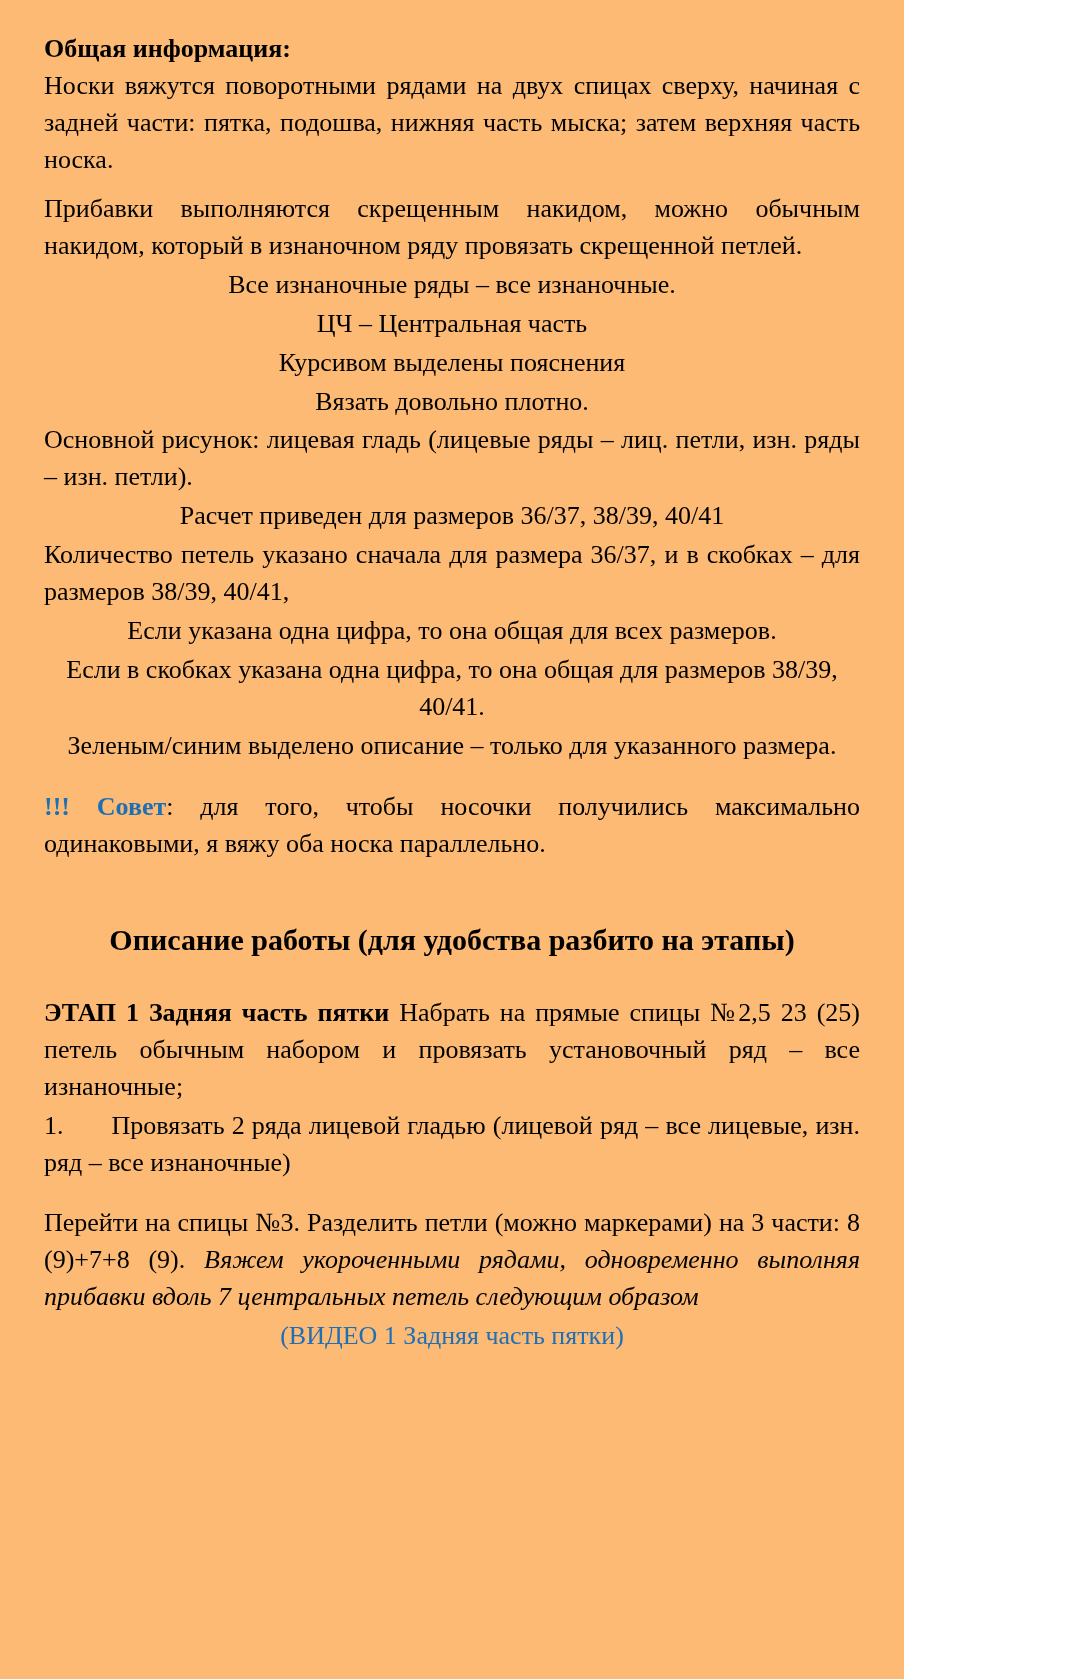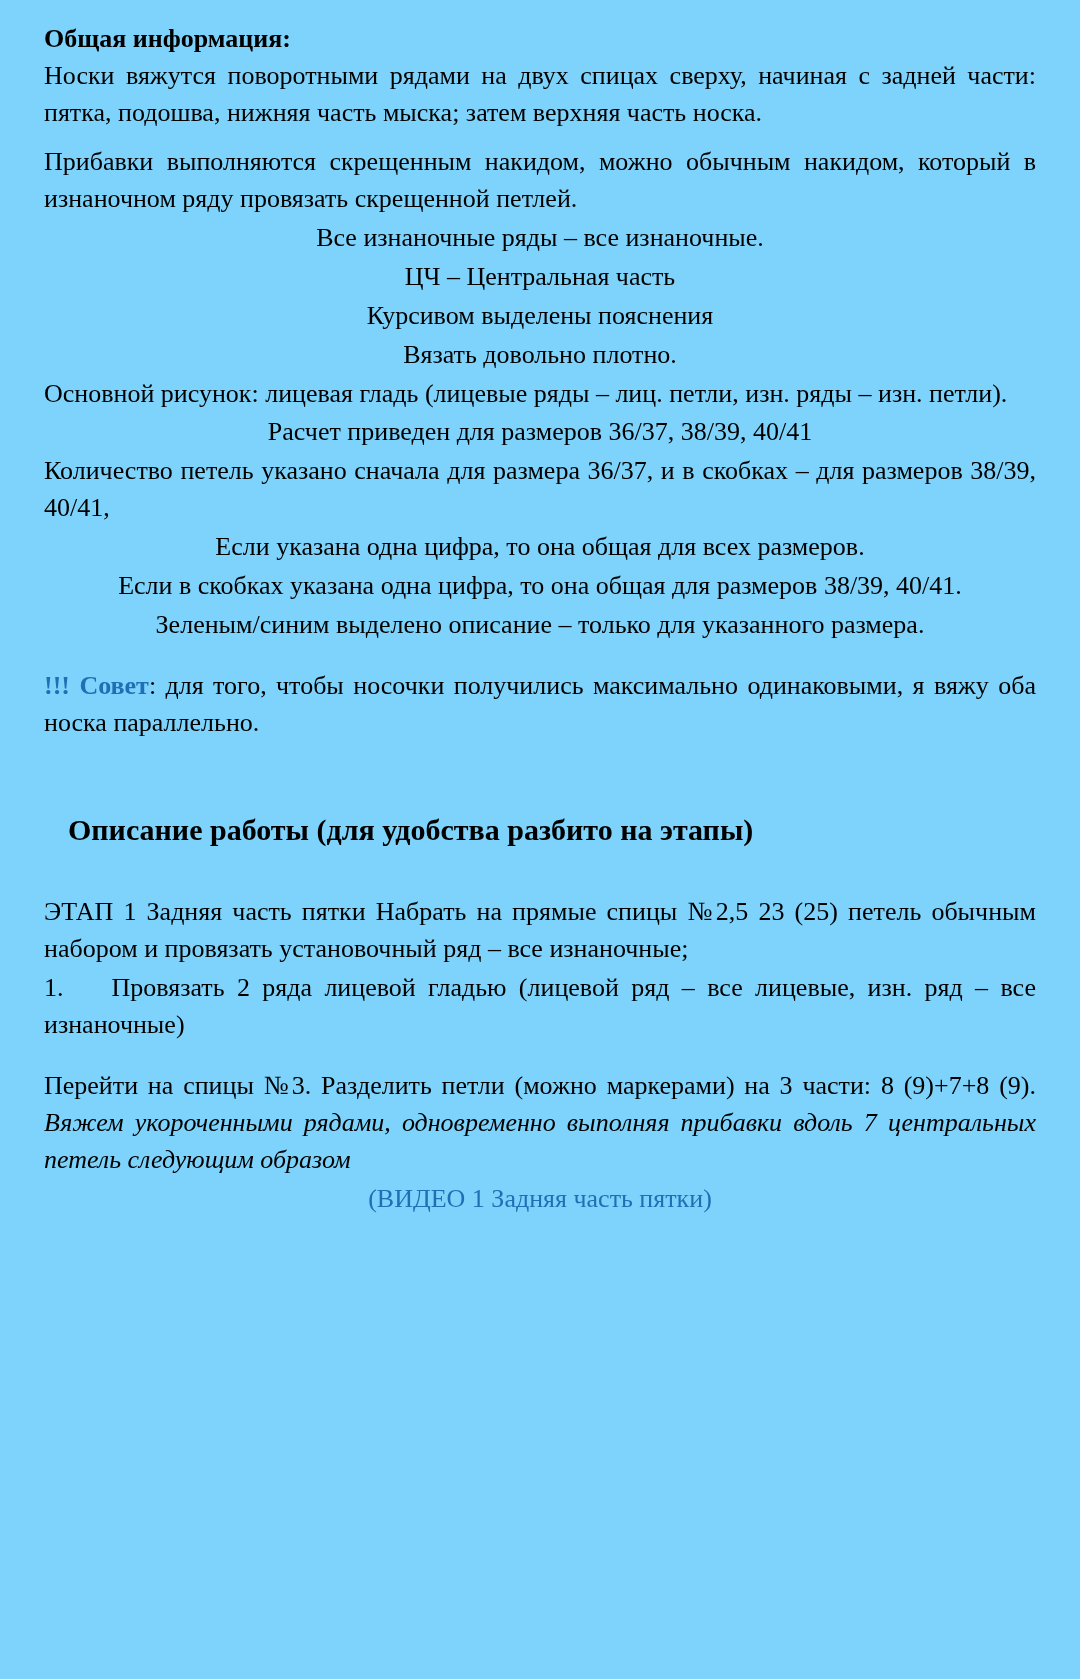--- a/index.html
+++ b/index.html
@@ -8,25 +8,25 @@
     background: #ffffff;
   }
   body {
     width: 1080px;
     min-height: 1679px;
     font-family: "Liberation Serif", "DejaVu Serif", serif;
     color: #000000;
     -webkit-font-smoothing: antialiased;
   }
   .page {
-    width: 1080px;
+    width: 904px;
     min-height: 1679px;
     box-sizing: border-box;
-    padding: 22px 44px 10px 44px;
-    background: #7dd3fc;
+    padding: 32px 44px 10px 44px;
+    background: #fdba74;
   }
   .doc-title {
     font-size: 26px;
     font-weight: bold;
     line-height: 1.32;
     margin: 0 0 2px 0;
   }
   p.para {
     font-size: 26px;
     line-height: 1.42;
@@ -38,27 +38,27 @@
   .gap-md { height: 22px; }
   .gap-lg { height: 30px; }
   .tip-marker {
     color: #1F6FB5;
     font-weight: bold;
     margin-top: 29px;
   }
   .section-heading {
     font-size: 30px;
     font-weight: bold;
-    text-align: left;
+    text-align: center;
     line-height: 1.35;
-    margin: 14px;
+    margin: 4px;
     padding: 0 10px;
   }
   .stage-label {
-    font-weight: normal;
+    font-weight: bold;
   }
   .italic {
     font-style: italic;
   }
   .video-link {
     color: #1F6FB5;
   }
   p.nojust {
     text-align: center;
   }

